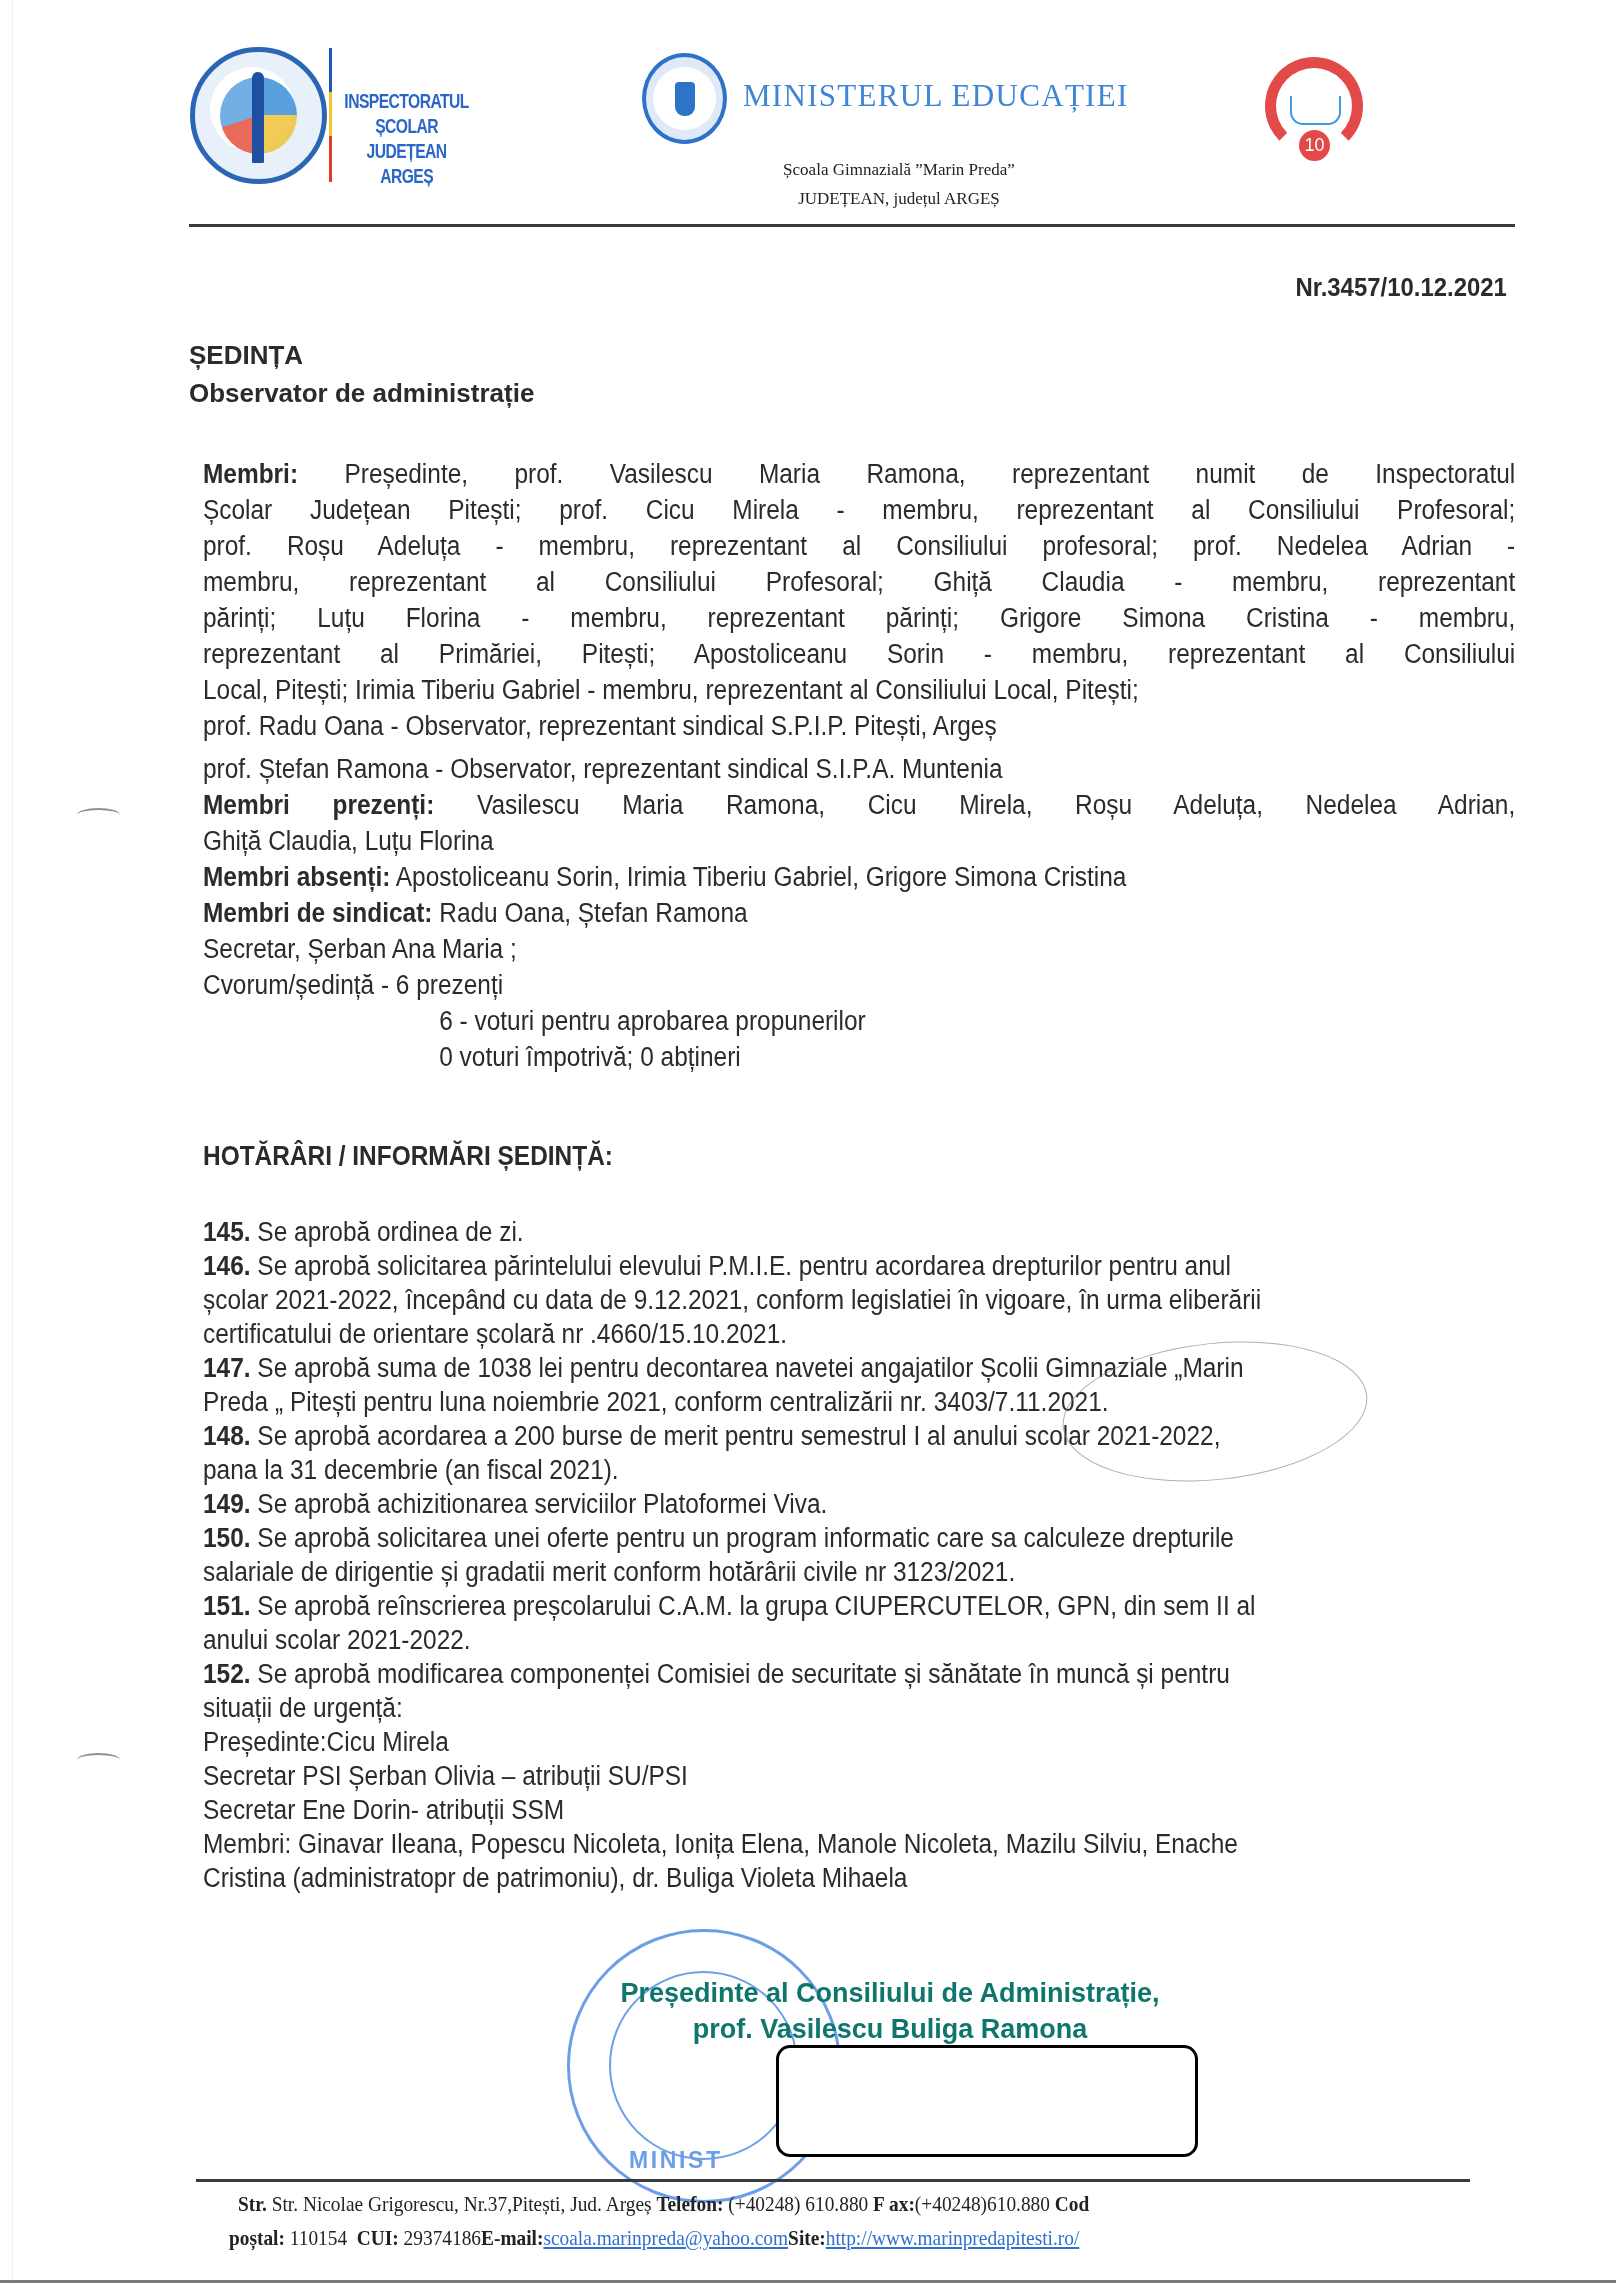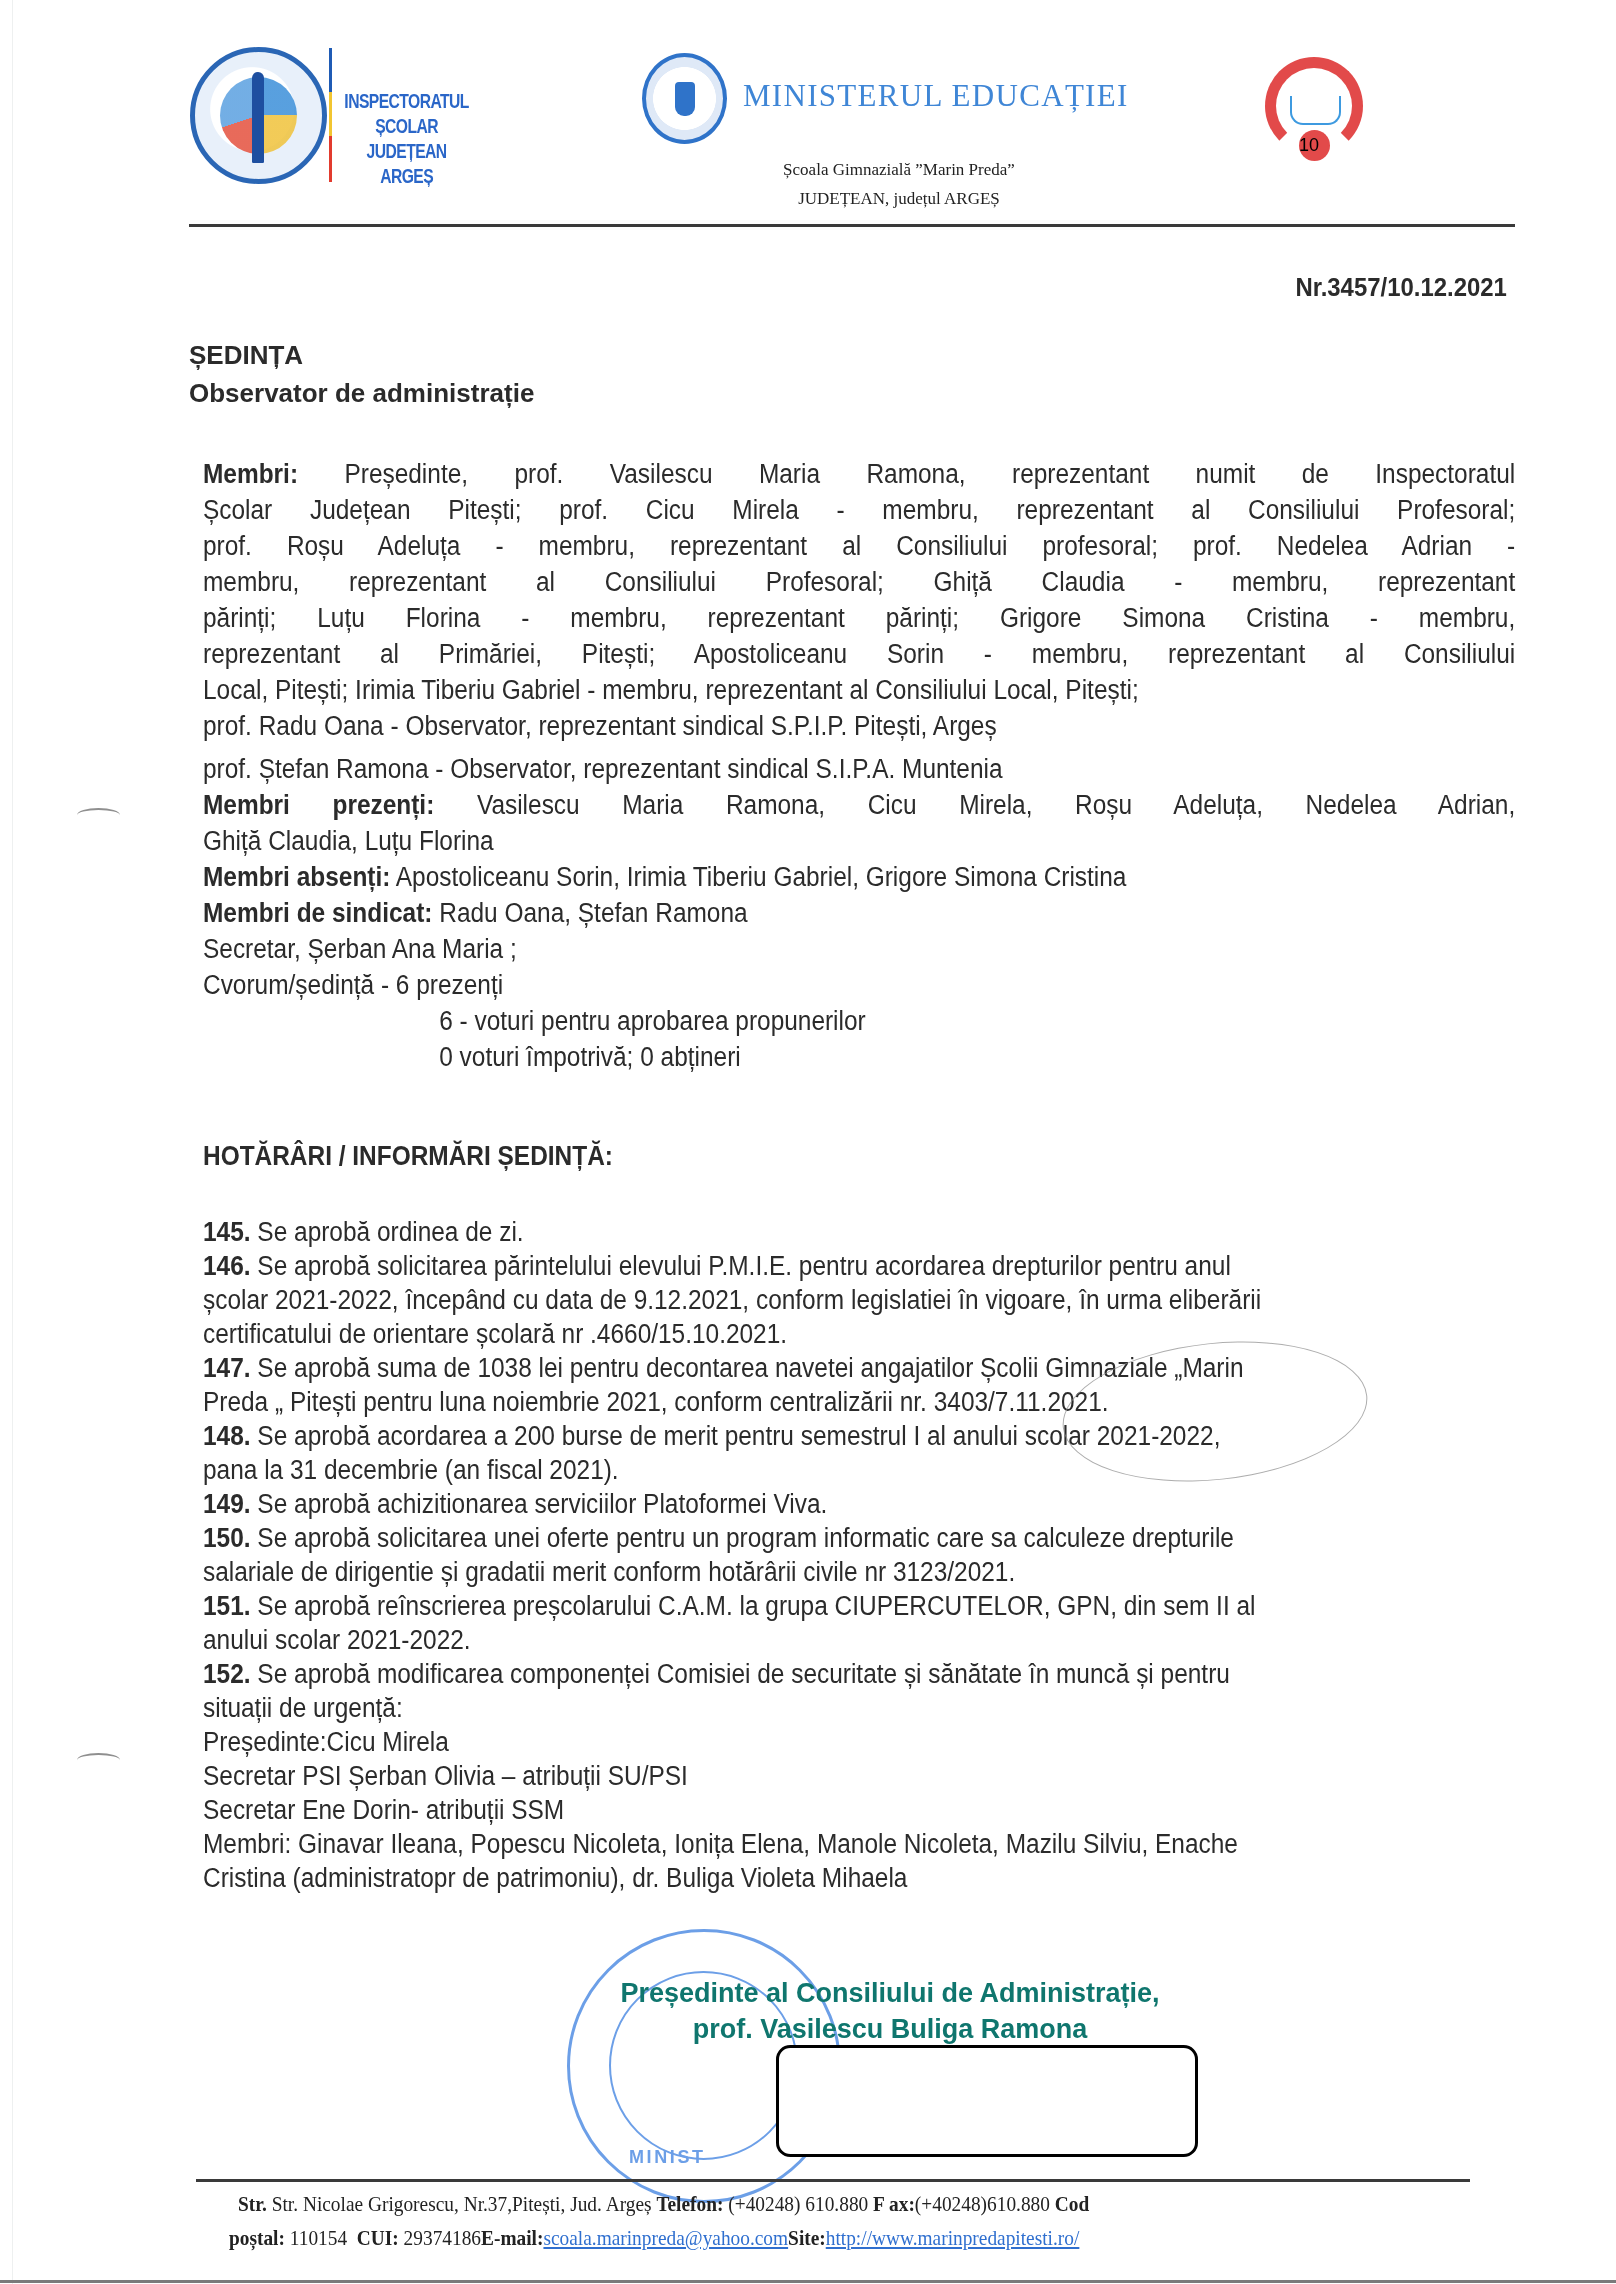--- a/index.html
+++ b/index.html
@@ -22,21 +22,21 @@
 
   .gov-seal { position: absolute; left: 642px; top: 53px; width: 85px; height: 91px; border-radius: 50%; border: 4.6px solid #2f73c9;
     background: radial-gradient(circle, #ffffff 0 55%, #dfe9f7 56% 100%); }
   .gov-seal .eagle { position: absolute; left: 29px; top: 25px; width: 19.6px; height: 34px; background: #2f73c9; border-radius: 3.9px 3.9px 9px 9px; }
   .ministry { position: absolute; left: 743px; top: 78px; font-family: "Liberation Serif", serif; font-size: 31px; color: #3f86d6; letter-spacing: 1.3px; }
   .school-name { position: absolute; left: 671px; top: 155px; width: 456px; text-align: center; font-family: "Liberation Serif", serif; font-size: 17px; color: #222; line-height: 29px; }
 
   .logo-school { position: absolute; left: 1265px; top: 57px; width: 98px; height: 98px; }
   .logo-school .ring { position: absolute; left: 0; top: 0; width: 98px; height: 98px; border-radius: 50%; border: 11.7px solid #e24a4a; border-bottom-color: transparent; }
   .logo-school .book { position: absolute; left: 25px; top: 39px; width: 51px; height: 29px; border: 2.6px solid #3d9ae0; border-top: none; border-radius: 0 0 13px 13px; }
-  .logo-school .badge { position: absolute; left: 34px; top: 73px; width: 31px; height: 31px; border-radius: 50%; background: #e24a4a; color: #000000; font-size: 18px; line-height: 31px; text-align: left; }
+  .logo-school .badge { position: absolute; left: 34px; top: 73px; width: 31px; height: 31px; border-radius: 50%; background: #e24a4a; color: #ffffff; font-size: 18px; line-height: 31px; text-align: center; }
 
   .header-rule { position: absolute; left: 189px; top: 224px; width: 1326px; height: 2.6px; background: #3a3a3a; }
 
   .doc-number { position: absolute; right: 110px; top: 272px; font-weight: bold; font-size: 26px; color: #2b2b2b; transform: scaleX(.92); transform-origin: right top; }
 
   .title { position: absolute; left: 189px; width: 1326px; text-align: left; font-weight: bold; font-size: 26px; color: #2b2b2b; }
   .title.t1 { top: 340px; }
   .title.t2 { top: 378px; }
 
   .body { position: absolute; left: 203px; width: 1317px; font-size: 27px; line-height: 36px; color: #2b2b2b; transform: scaleX(.905); transform-origin: left top; }
@@ -54,21 +54,21 @@
   .decisions .num { font-weight: bold; }
 
   .circle-annot { position: absolute; left: 1062px; top: 1343px; width: 306px; height: 137px; border: 1.3px solid #8a8a8a; border-radius: 50%; transform: rotate(-6deg); opacity: .7; }
 
   .signature { position: absolute; left: 525px; width: 730px; text-align: center; font-weight: bold; font-size: 27px; color: #0f766e; }
   .signature.s1 { top: 1978px; }
   .signature.s2 { top: 2014px; }
 
   .stamp { position: absolute; left: 567px; top: 1929px; width: 274px; height: 274px; border-radius: 50%; border: 3.9px solid #3b7fe0; opacity: .75; }
   .stamp .inner { position: absolute; left: 39px; top: 39px; width: 189px; height: 189px; border-radius: 50%; border: 2.6px solid #3b7fe0; }
-  .stamp .txt { position: absolute; left: 59px; top: 215px; font-size: 18px; font-weight: bold; color: #3b7fe0; letter-spacing: 2.6px; }
+  .stamp .txt { position: absolute; left: 59px; top: 215px; font-size: 23px; font-weight: bold; color: #3b7fe0; letter-spacing: 2.6px; }
 
   .redact { position: absolute; left: 776px; top: 2045px; width: 422px; height: 112px; background: #fff; border: 3.9px solid #000; border-radius: 14.3px; }
 
   .footer-rule { position: absolute; left: 196px; top: 2179px; width: 1274px; height: 2.6px; background: #3a3a3a; }
   .footer { position: absolute; left: 242px; width: 1238px; font-family: "Liberation Serif", serif; font-size: 22px; color: #222; white-space: nowrap; transform: scaleX(.88); transform-origin: left top; }
   .footer.f1 { top: 2191px; left: 238px; }
   .footer.f2 { top: 2225px; left: 229px; }
   .footer b { font-weight: bold; }
   .footer a { color: #2f6fcf; text-decoration: underline; }
   .bottom-rule { position: absolute; left: 0; top: 2280px; width: 1617px; height: 3.3px; background: #7a7a7a; }

